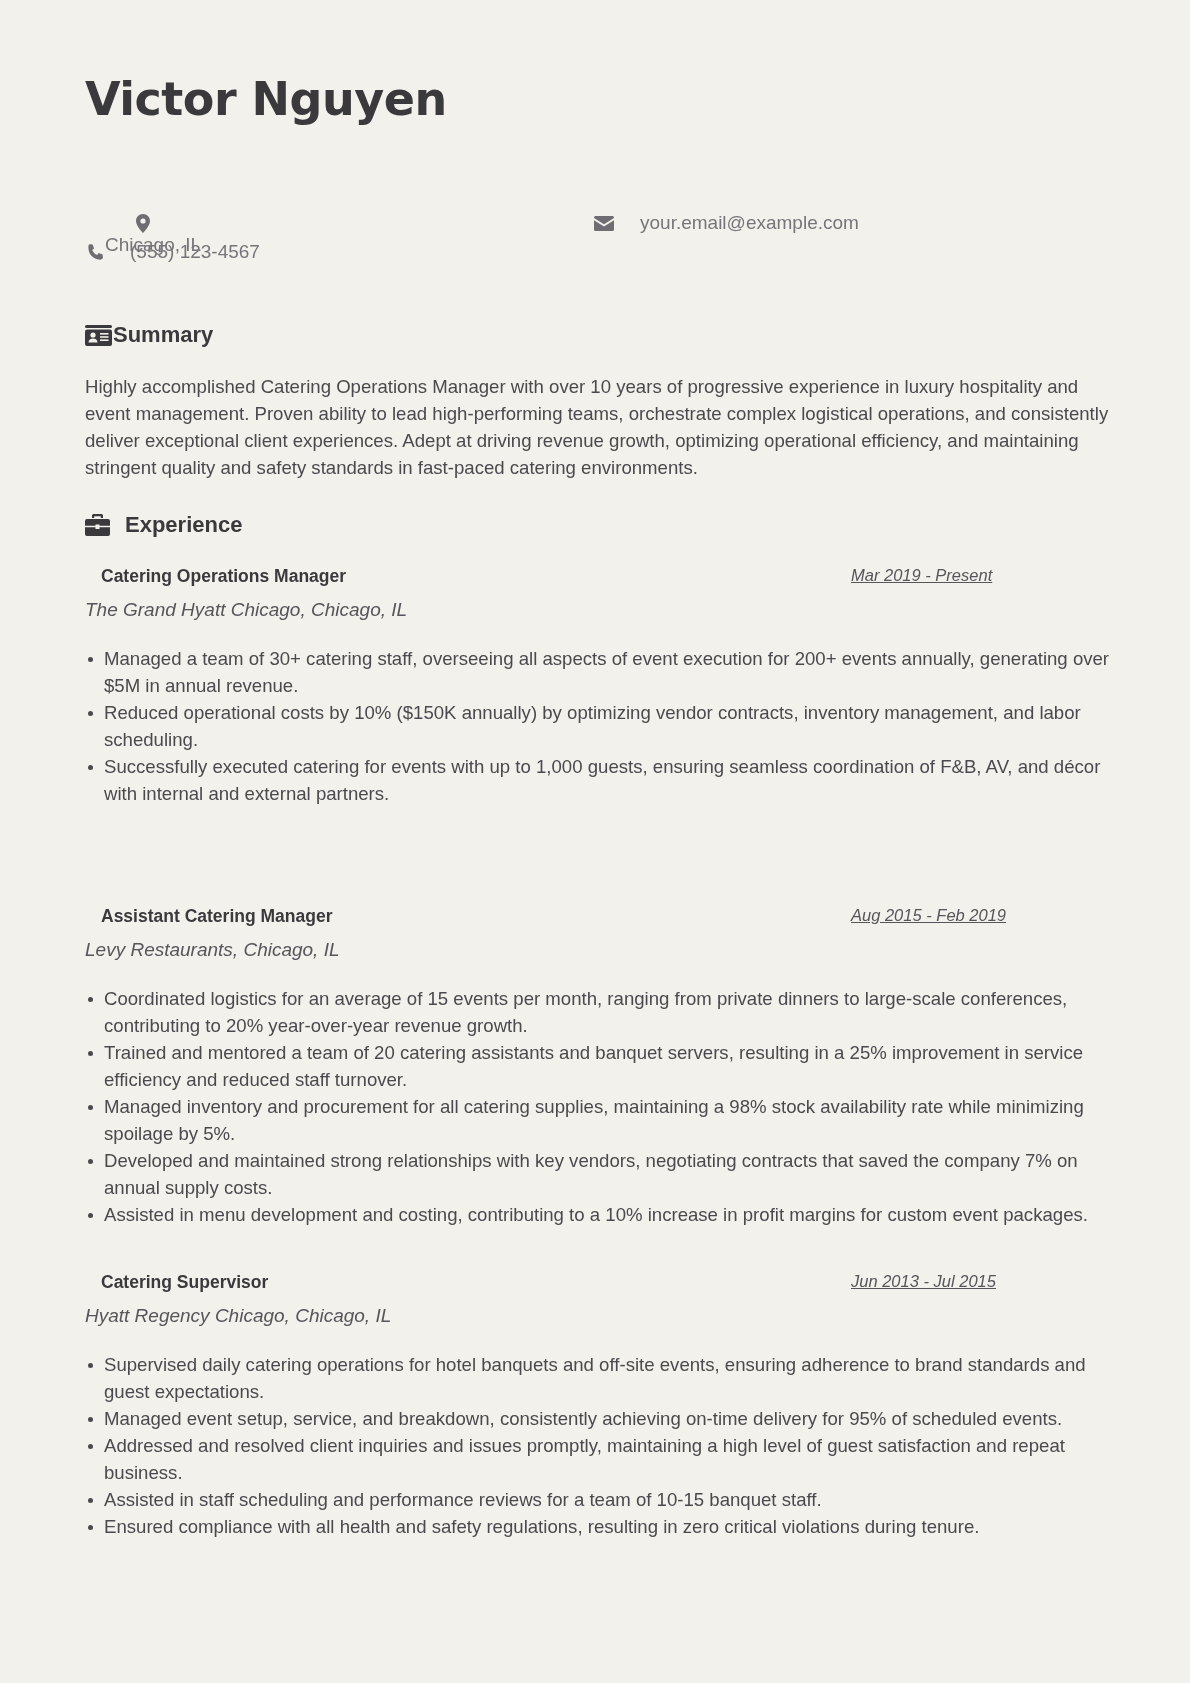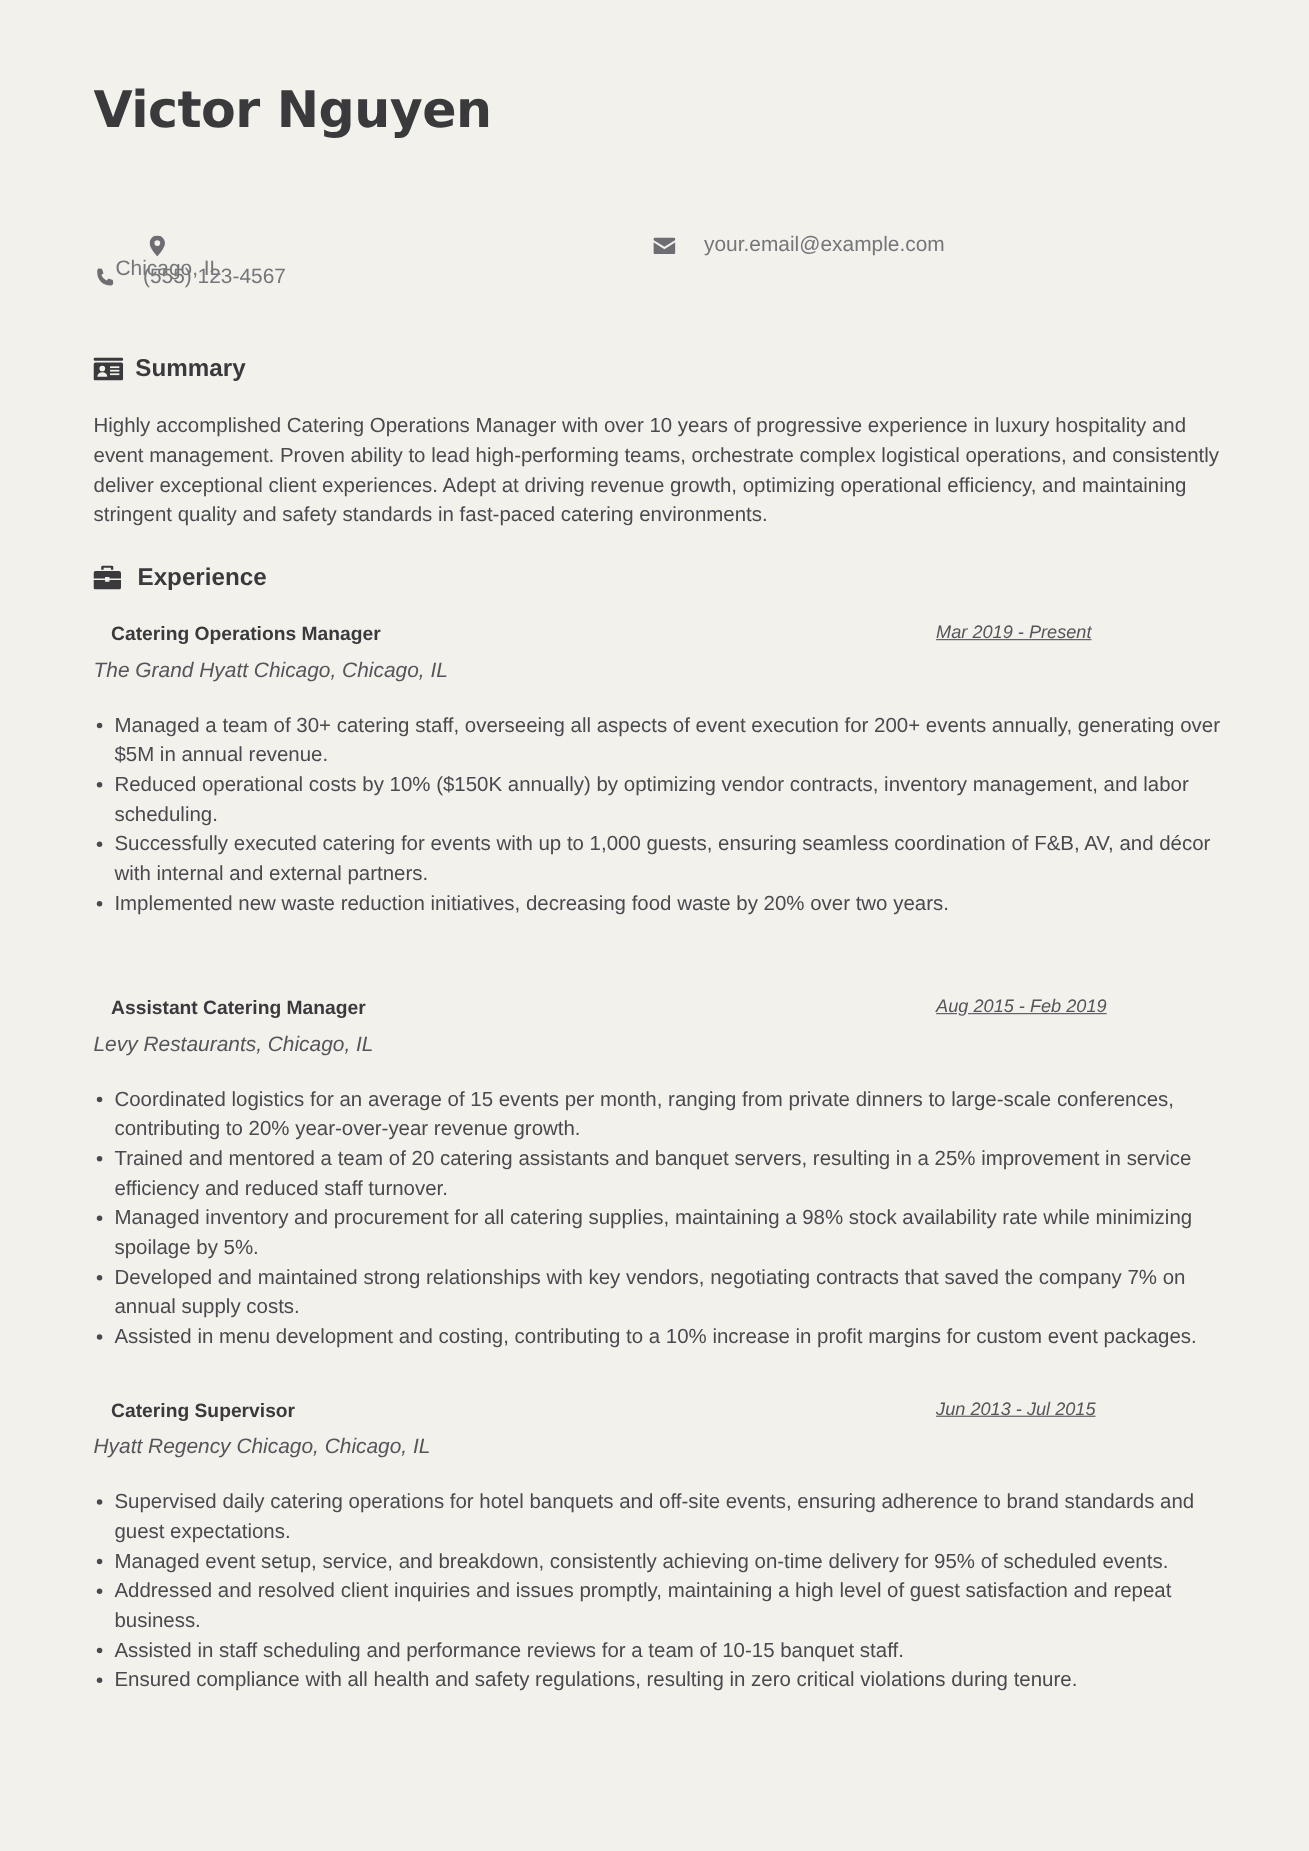--- a/index.html
+++ b/index.html
@@ -58,21 +58,21 @@
       position: absolute;
       left: 0;
       display: flex;
       align-items: center;
       font-weight: bold;
       font-size: 22px;
       color: #3a393c;
     }
     .section-head .ico { display: inline-flex; fill: #3a393c; }
     .summary-head { top: 322px; }
-    .summary-head .txt { margin-left: 11px; }
+    .summary-head .txt { margin-left: 1px; }
     .exp-head { top: 512px; }
     .exp-head .txt { margin-left: 15px; }
 
     .summary-text {
       position: absolute;
       top: 373px;
       left: 0;
       width: 1030px;
       font-size: 18.6px;
       line-height: 27px;
@@ -193,21 +193,20 @@
   </div>
 
   <div>
     <div class="job-title" style="top:566px;">Catering Operations Manager</div>
     <div class="job-date" style="top:566px;">Mar 2019 - Present</div>
     <div class="job-company" style="top:599px;">The Grand Hyatt Chicago, Chicago, IL</div>
     <ul class="bullets" style="top:645px;">
       <li>Managed a team of 30+ catering staff, overseeing all aspects of event execution for 200+ events annually, generating over $5M in annual revenue.</li>
       <li>Reduced operational costs by 10% ($150K annually) by optimizing vendor contracts, inventory management, and labor scheduling.</li>
       <li>Successfully executed catering for events with up to 1,000 guests, ensuring seamless coordination of F&amp;B, AV, and décor with internal and external partners.</li>
-      <li>Implemented new waste reduction initiatives, decreasing food waste by 20% over two years.</li>
     </ul>
   </div>
 
   <div>
     <div class="job-title" style="top:906px;">Assistant Catering Manager</div>
     <div class="job-date" style="top:906px;">Aug 2015 - Feb 2019</div>
     <div class="job-company" style="top:939px;">Levy Restaurants, Chicago, IL</div>
     <ul class="bullets" style="top:985px;">
       <li>Coordinated logistics for an average of 15 events per month, ranging from private dinners to large-scale conferences, contributing to 20% year-over-year revenue growth.</li>
       <li>Trained and mentored a team of 20 catering assistants and banquet servers, resulting in a 25% improvement in service efficiency and reduced staff turnover.</li>

